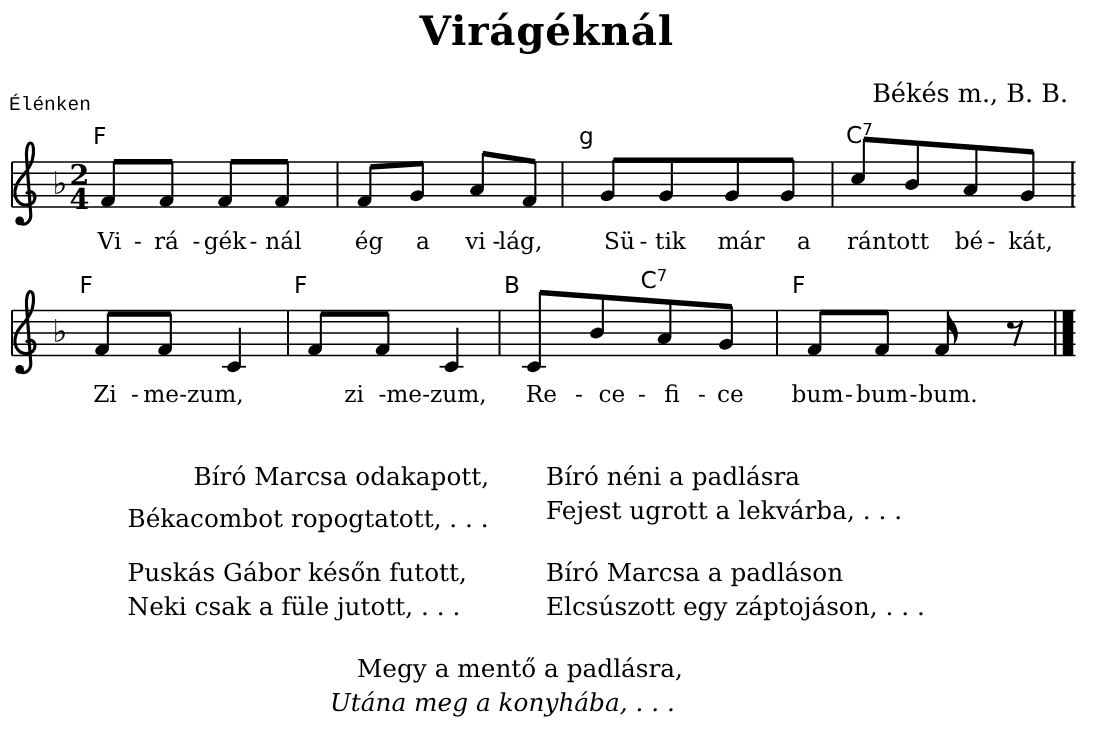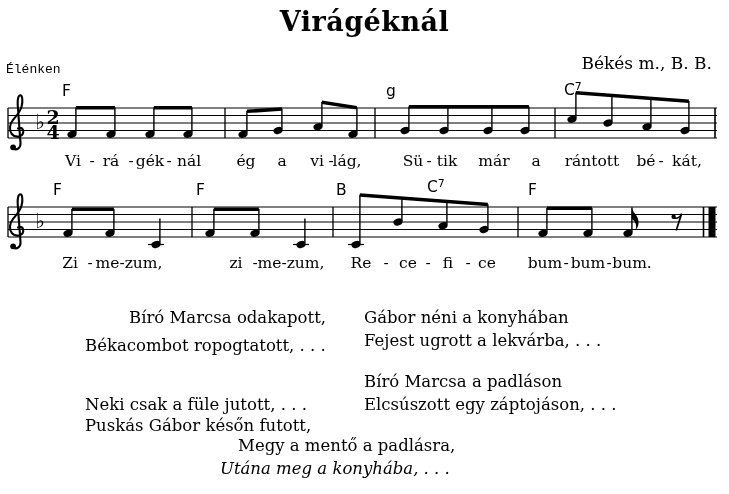--- a/index.html
+++ b/index.html
@@ -169,22 +169,22 @@
       <text x="487" y="268" text-anchor="middle" font-size="15.5" fill="#000000" font-family="&quot;DejaVu Serif&quot;, serif">ce</text>
       <text x="545" y="268" text-anchor="middle" font-size="15.5" fill="#000000" font-family="&quot;DejaVu Serif&quot;, serif">bum</text>
       <text x="566" y="268" text-anchor="middle" font-size="15.5" fill="#000000" font-family="&quot;DejaVu Serif&quot;, serif">-</text>
       <text x="588" y="268" text-anchor="middle" font-size="15.5" fill="#000000" font-family="&quot;DejaVu Serif&quot;, serif">bum</text>
       <text x="609" y="268" text-anchor="middle" font-size="15.5" fill="#000000" font-family="&quot;DejaVu Serif&quot;, serif">-</text>
       <text x="632" y="268" text-anchor="middle" font-size="15.5" fill="#000000" font-family="&quot;DejaVu Serif&quot;, serif">bum.</text>
     </svg>
   <div id="verses">
       <div class="verse-line" style="left: 85px; top: 308px; margin-left: 44px;">Bíró Marcsa odakapott,</div>
       <div class="verse-line" style="left: 85px; top: 336px;">Békacombot ropogtatott, . . .</div>
-      <div class="verse-line" style="left: 364px; top: 308px;">Gábor néni a konyhában</div>
+      <div class="verse-line" style="left: 364px; top: 308px;">Bíró néni a padlásra</div>
       <div class="verse-line" style="left: 364px; top: 331px;">Fejest ugrott a lekvárba, . . .</div>
-      <div class="verse-line" style="left: 85px; top: 372px; margin-top: 44px;">Puskás Gábor későn futott,</div>
+      <div class="verse-line" style="left: 85px; top: 372px;">Puskás Gábor későn futott,</div>
       <div class="verse-line" style="left: 85px; top: 395px;">Neki csak a füle jutott, . . .</div>
       <div class="verse-line" style="left: 364px; top: 372px;">Bíró Marcsa a padláson</div>
       <div class="verse-line" style="left: 364px; top: 395px;">Elcsúszott egy záptojáson, . . .</div>
       <div class="verse-line" style="left: 238px; top: 436px;">Megy a mentő a padlásra,</div>
       <div class="verse-line" style="left: 220px; top: 459px; font-style: italic;">Utána meg a konyhába, . . .</div>
     </div>
 </div>
 
 </body></html>

